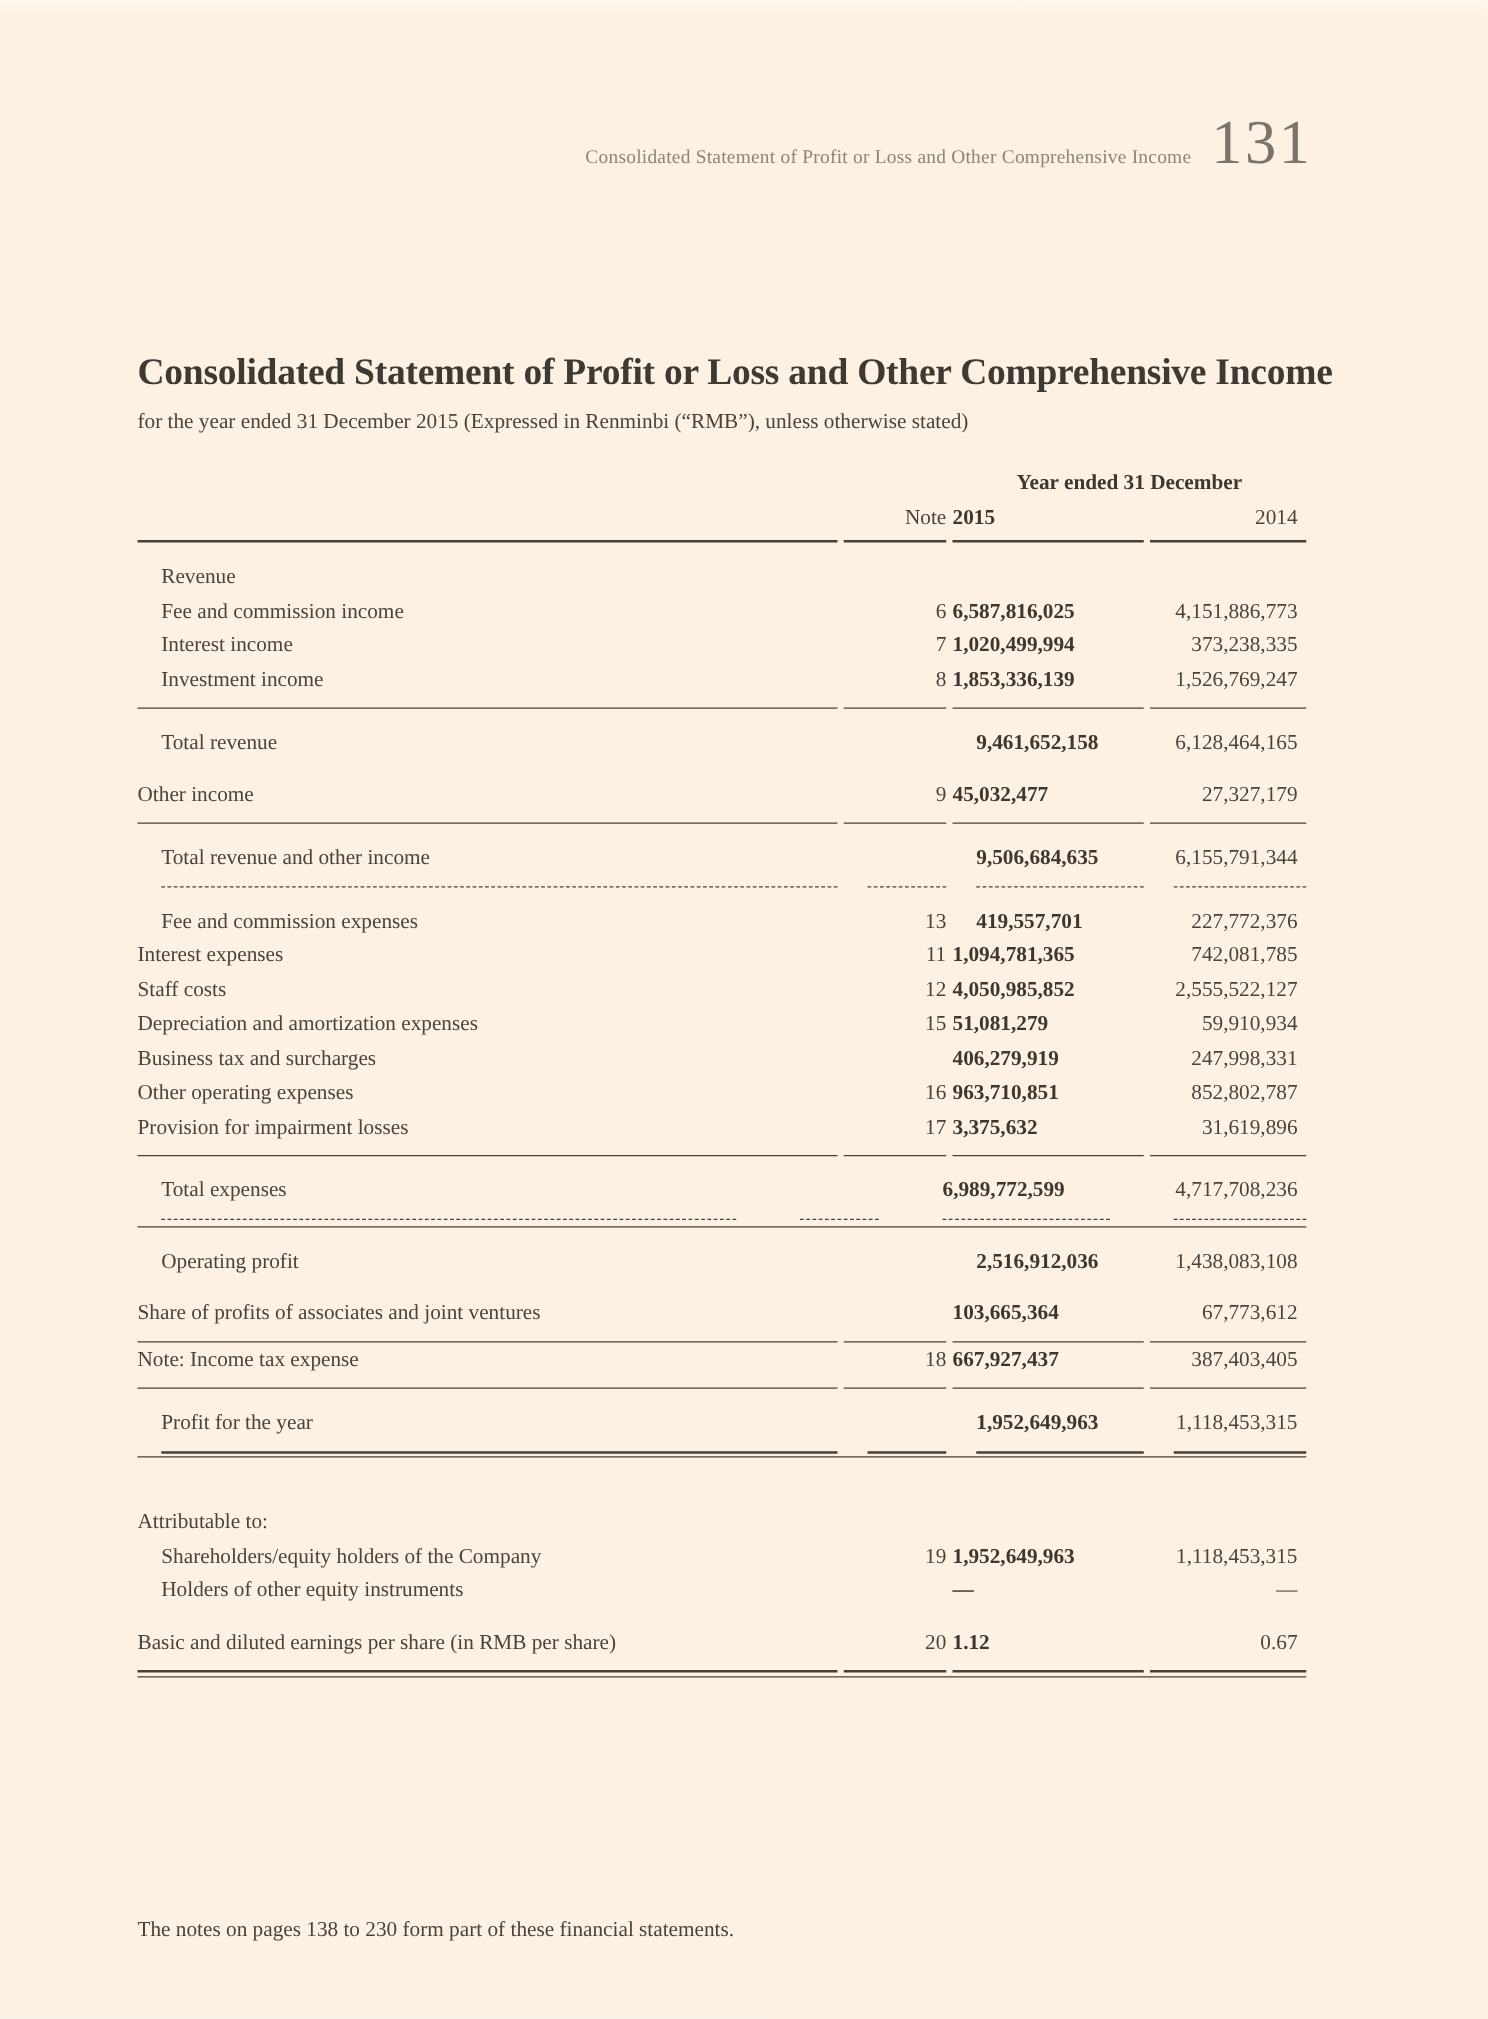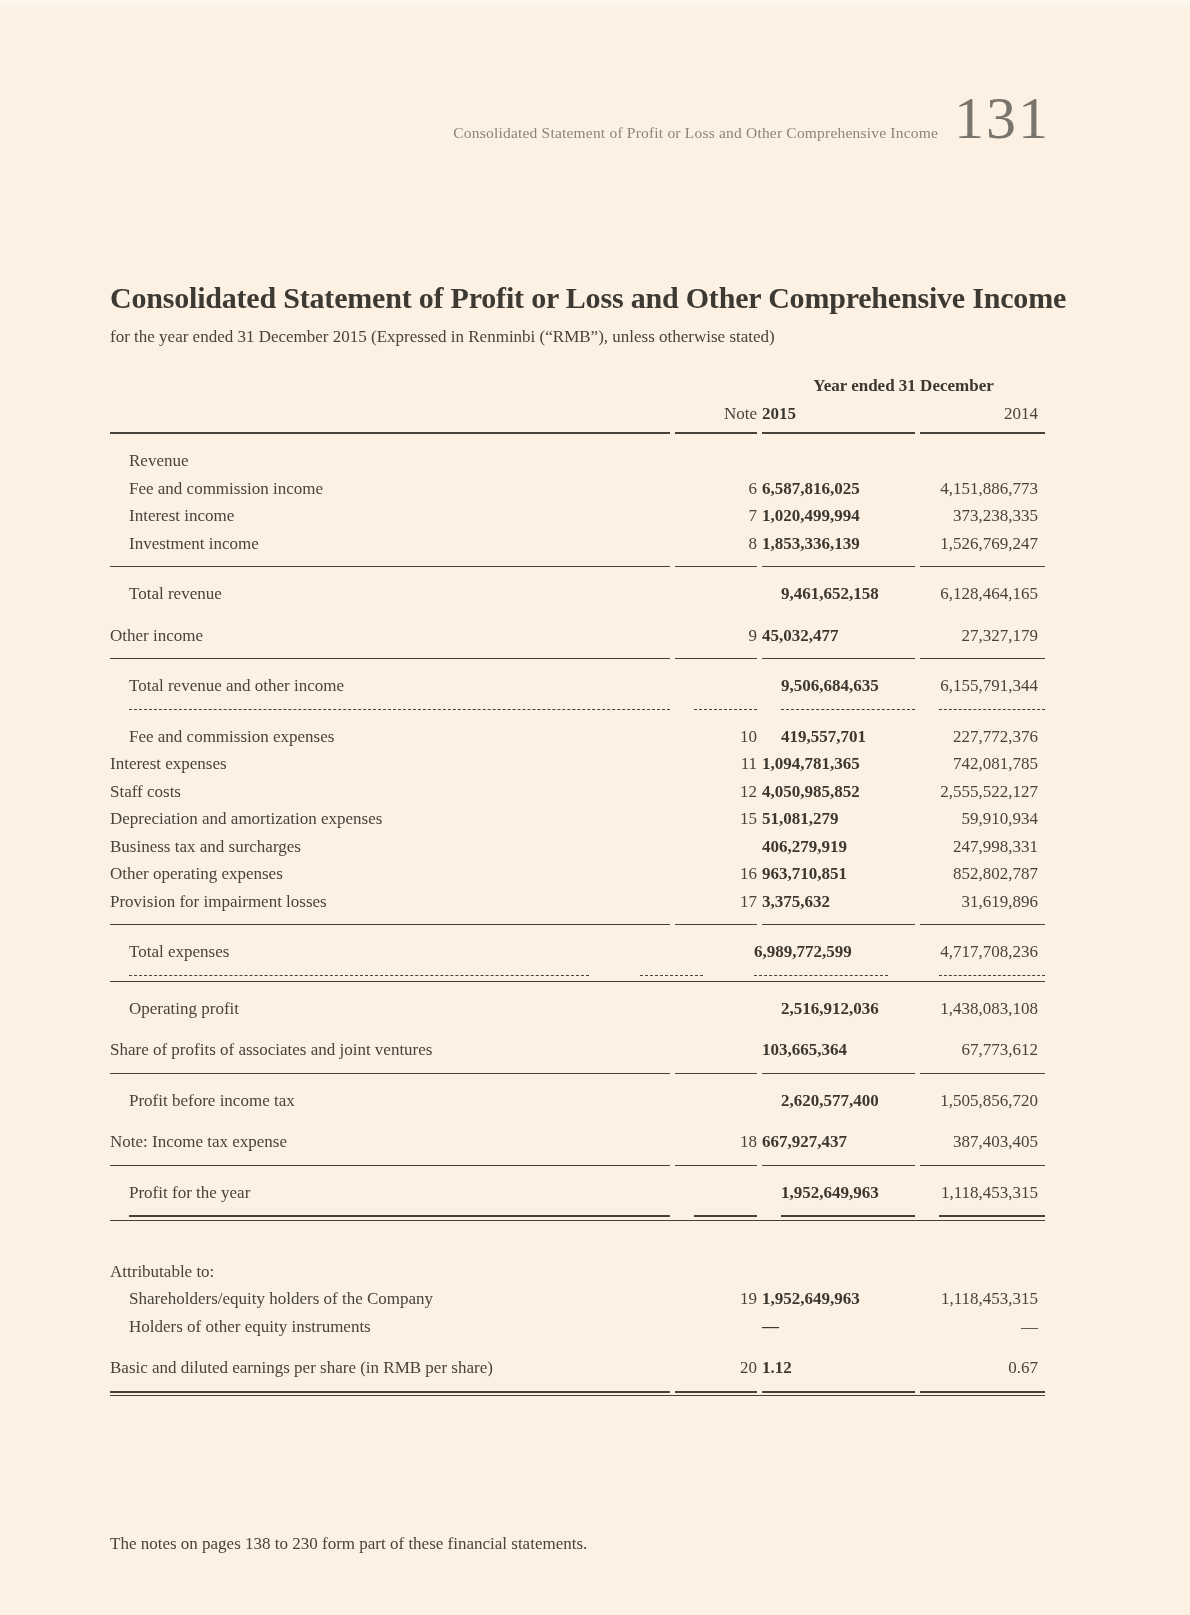--- a/index.html
+++ b/index.html
@@ -27,21 +27,21 @@
   }
   
   .page-header{
     position:absolute;top:88px;left:110px;right:140px;
     display:flex;justify-content:flex-end;align-items:baseline;gap:16px;
   }
   .header-section-title{
     font-size:15.5px;color:var(--muted);letter-spacing:.2px;white-space:nowrap;
   }
   .page-number{
-    font-size:60px;color:var(--pagenum);font-weight:400;letter-spacing:2px;line-height:1;
+    font-size:50px;color:var(--pagenum);font-weight:400;letter-spacing:2px;line-height:1;
   }
   
   .doc-title{
     position:absolute;top:281px;left:110px;width:960px;
     font-size:30px;font-weight:700;color:#3d3a34;letter-spacing:-.2px;white-space:nowrap;
   }
   .doc-subtitle{
     position:absolute;top:327px;left:110px;width:900px;
     font-size:17px;color:var(--ink);
   }
@@ -146,21 +146,21 @@
     <div class="c-2014">27,327,179</div>
   </div>
         <div class="row start end rule-dashed">
     <div class="c-label">Total revenue and other income</div>
     <div class="c-note"></div>
     <div class="c-2015">9,506,684,635</div>
     <div class="c-2014">6,155,791,344</div>
   </div>
         <div class="row start">
     <div class="c-label">Fee and commission expenses</div>
-    <div class="c-note">10</div>
+    <div class="c-note">13</div>
     <div class="c-2015">419,557,701</div>
     <div class="c-2014">227,772,376</div>
   </div>
         <div class="row">
     <div class="c-label">Interest expenses</div>
     <div class="c-note">11</div>
     <div class="c-2015">1,094,781,365</div>
     <div class="c-2014">742,081,785</div>
   </div>
         <div class="row">
@@ -203,26 +203,20 @@
     <div class="c-label">Operating profit</div>
     <div class="c-note"></div>
     <div class="c-2015">2,516,912,036</div>
     <div class="c-2014">1,438,083,108</div>
   </div>
         <div class="row end rule-solid">
     <div class="c-label">Share of profits of associates and joint ventures</div>
     <div class="c-note"></div>
     <div class="c-2015">103,665,364</div>
     <div class="c-2014">67,773,612</div>
-  </div>
-        <div class="row start solo">
-    <div class="c-label">Profit before income tax</div>
-    <div class="c-note"></div>
-    <div class="c-2015">2,620,577,400</div>
-    <div class="c-2014">1,505,856,720</div>
   </div>
         <div class="row end rule-solid">
     <div class="c-label">Note: Income tax expense</div>
     <div class="c-note">18</div>
     <div class="c-2015">667,927,437</div>
     <div class="c-2014">387,403,405</div>
   </div>
         <div class="row start end rule-double">
     <div class="c-label">Profit for the year</div>
     <div class="c-note"></div>

